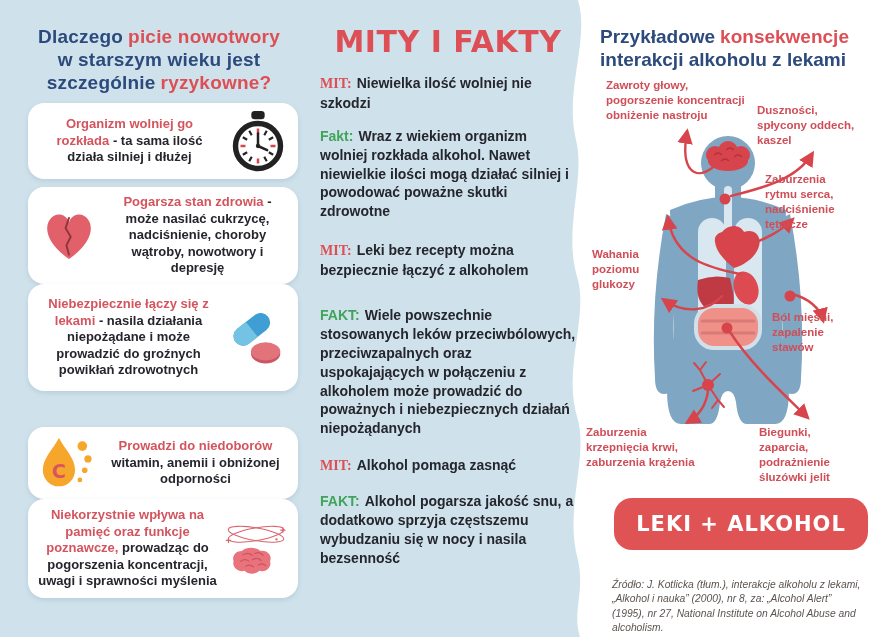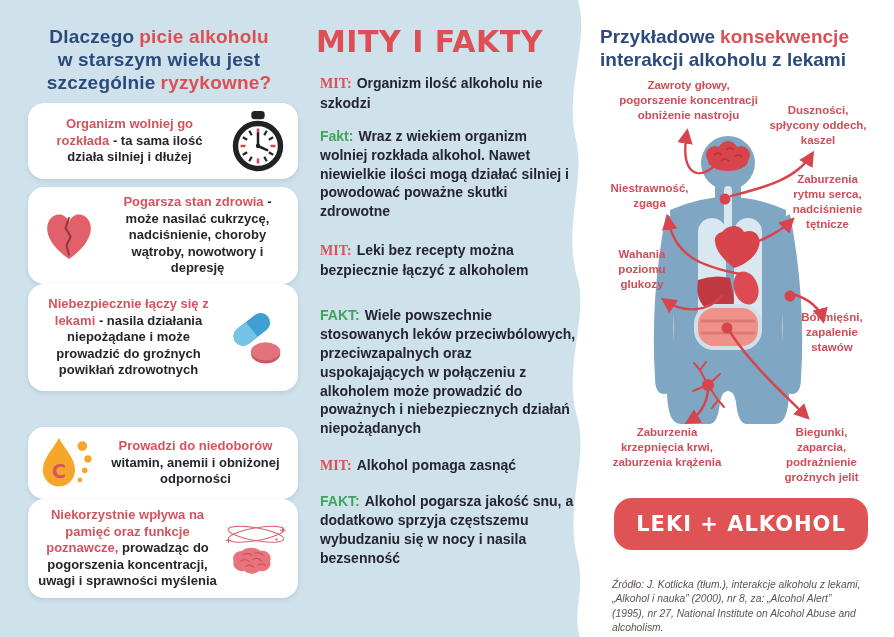--- a/index.html
+++ b/index.html
@@ -16,56 +16,56 @@
   .card{position:absolute;left:28px;width:270px;background:#fff;border-radius:16px;
      box-shadow:0 2px 5px rgba(60,85,110,.15);display:flex;align-items:center;
      justify-content:center;gap:7px;padding:7px 10px;box-sizing:border-box;
      text-align:center;font-size:13px;font-weight:bold;line-height:1.27;
      color:var(--dark,#25252d);}
   .card .hl{color:var(--card_red,#d4545e);}
   .card-text{flex:1 1 auto;}
   .card-icon{flex:0 0 auto;line-height:0;}
 
   
-  .mid-title{position:absolute;left:316px;top:24px;width:264px;
+  .mid-title{position:absolute;left:316px;top:24px;width:264px;text-align:center;
      font-family:"DejaVu Sans",sans-serif;font-weight:bold;font-size:30px;
      letter-spacing:.5px;color:var(--accent_red,#dd4f55);}
   .mid-items{position:absolute;left:320px;top:74px;width:256px;font-size:14px;
      font-weight:bold;line-height:1.35;color:var(--dark,#25252d);}
   .mf{margin:0;}
   .mf .lab{margin-right:5px;}
   .lab.myth{color:var(--accent_red,#dd4f55);font-family:Liberation Serif, serif;}
   .lab.fact{color:var(--green,#41a45a);}
 
   
   .right-title{position:absolute;left:600px;top:26px;width:288px;text-align:left;
      font-weight:bold;font-size:19px;line-height:1.2;}
   .diagram{position:absolute;left:594px;top:60px;width:300px;height:440px;}
-  .bodylabel{position:absolute;text-align:center;font-size:11.5px;font-weight:bold;
+  .bodylabel{position:absolute;text-align:left;font-size:11.5px;font-weight:bold;
      line-height:1.3;color:var(--label_red,#cf4e58);white-space:pre-line;}
   .risk-box{position:absolute;left:614px;top:498px;width:254px;height:52px;
      background:var(--risk_bg,#e05355);border-radius:18px;color:#fff;display:flex;
      flex-direction:column;align-items:center;justify-content:center;
      font-family:"DejaVu Sans",sans-serif;font-weight:bold;font-size:21px;
      letter-spacing:1px;line-height:1.28;}
   .source{position:absolute;left:612px;top:578px;width:254px;font-size:10.3px;
      font-style:italic;color:var(--source_gray,#5b5450);line-height:1.4;}
 </style>
 </head>
 <body>
 
 <div class="canvas">
 
   <svg class="wave" viewBox="0 0 894 637" aria-hidden="true">
     <path d="M578,0 C590,40 564,90 576,140 C586,180 562,230 578,280 C588,320 562,370 578,420
              C588,460 564,510 578,560 C585,592 572,612 580,637 L894,637 L894,0 Z" fill="#ffffff"></path>
   </svg>
 
   <div class="left-title">
-    <div><span class="navy">Dlaczego</span><span class="redtxt sp">picie alkoholu</span></div>
+    <div><span class="navy">Dlaczego</span><span class="redtxt sp">picie nowotwory</span></div>
     <div class="navy">w starszym wieku jest</div>
     <div><span class="navy">szczególnie</span><span class="redtxt sp">ryzykowne?</span></div>
   </div>
 
   <div class="card" style="top:103px;min-height:68px">
     <div class="card-text"><span class="hl">Organizm wolniej go rozkłada</span><span> - ta sama ilość działa silniej i dłużej</span></div>
     <div class="card-icon">
       <svg width="60" height="62" viewBox="0 0 72 74">
         <rect x="28" y="1" width="16" height="10" rx="4" fill="#222222"></rect>
         <circle cx="36" cy="43" r="27" fill="#ffffff" stroke="#222222" stroke-width="6.5"></circle>
@@ -147,21 +147,21 @@
         <circle cx="82" cy="30" r="1.8" fill="#d9646e"></circle>
         <path d="M28,48 C18,48 12,56 15,64 C12,74 23,82 32,79 C38,85 50,85 55,79 C65,82 75,74 72,64 C76,54 66,46 57,48 C48,41 35,42 28,48 Z" fill="#e8737c"></path>
         <path d="M30,54 q8,-5 14,1 M48,52 q8,-4 13,3 M26,64 q7,-5 13,0 M44,62 q8,-5 14,1 M34,72 q7,-4 12,1 M54,70 q6,-4 11,1" stroke="#cf525c" stroke-width="1.8" fill="none" stroke-linecap="round"></path>
       </svg>
     </div>
   </div>
 
   <div class="mid-title">MITY I FAKTY</div>
 
   <div class="mid-items">
-    <p class="mf" style="margin-bottom:14px"><span class="lab myth">MIT:</span><span>Organizm ilość alkoholu nie szkodzi</span></p>
+    <p class="mf" style="margin-bottom:14px"><span class="lab myth">MIT:</span><span>Niewielka ilość wolniej nie szkodzi</span></p>
     <p class="mf" style="margin-bottom:20px"><span class="lab fact">Fakt:</span><span>Wraz z wiekiem organizm wolniej rozkłada alkohol. Nawet niewielkie ilości mogą działać silniej i powodować poważne skutki zdrowotne</span></p>
     <p class="mf" style="margin-bottom:26px"><span class="lab myth">MIT:</span><span>Leki bez recepty można bezpiecznie łączyć z alkoholem</span></p>
     <p class="mf" style="margin-bottom:18px"><span class="lab fact">FAKT:</span><span>Wiele powszechnie stosowanych leków przeciwbólowych, przeciwzapalnych oraz uspokajających w połączeniu z alkoholem może prowadzić do poważnych i niebezpiecznych działań niepożądanych</span></p>
     <p class="mf" style="margin-bottom:16px"><span class="lab myth">MIT:</span><span>Alkohol pomaga zasnąć</span></p>
     <p class="mf"><span class="lab fact">FAKT:</span><span>Alkohol pogarsza jakość snu, a dodatkowo sprzyja częstszemu wybudzaniu się w nocy i nasila bezsenność</span></p>
   </div>
 
   <div class="right-title">
     <div><span class="navy">Przykładowe</span><span class="redtxt sp">konsekwencje</span></div>
     <div class="navy">interakcji alkoholu z lekami</div>
@@ -228,39 +228,37 @@
       <path d="M136,272 C158,306 192,336 213,357" marker-end="url(#ah)"></path>
     </g>
   </svg>
 
   <div class="bodylabel" style="left:606px;top:78px;width:165px">Zawroty głowy,
 pogorszenie koncentracji
 obniżenie nastroju</div>
   <div class="bodylabel" style="left:757px;top:103px;width:122px">Duszności,
 spłycony oddech,
 kaszel</div>
-  <div class="bodylabel" style="left:597px;top:181px;width:105px">Niestrawność,
-zgaga</div>
   <div class="bodylabel" style="left:765px;top:172px;width:125px">Zaburzenia
 rytmu serca,
 nadciśnienie
 tętnicze</div>
   <div class="bodylabel" style="left:592px;top:247px;width:100px">Wahania
 poziomu
 glukozy</div>
   <div class="bodylabel" style="left:772px;top:310px;width:120px">Ból mięśni,
 zapalenie
 stawów</div>
   <div class="bodylabel" style="left:586px;top:425px;width:162px">Zaburzenia
 krzepnięcia krwi,
 zaburzenia krążenia</div>
   <div class="bodylabel" style="left:759px;top:425px;width:125px">Biegunki,
 zaparcia,
 podrażnienie
-groźnych jelit</div>
+śluzówki jelit</div>
 
   <div class="risk-box">
     <div>LEKI + ALKOHOL</div>
   </div>
 
   <div class="source">Źródło: J. Kotlicka (tłum.), interakcje alkoholu z lekami, „Alkohol i nauka” (2000), nr 8, za: „Alcohol Alert” (1995), nr 27, National Institute on Alcohol Abuse and alcoholism.</div>
 
 </div>
 
 </body></html>

